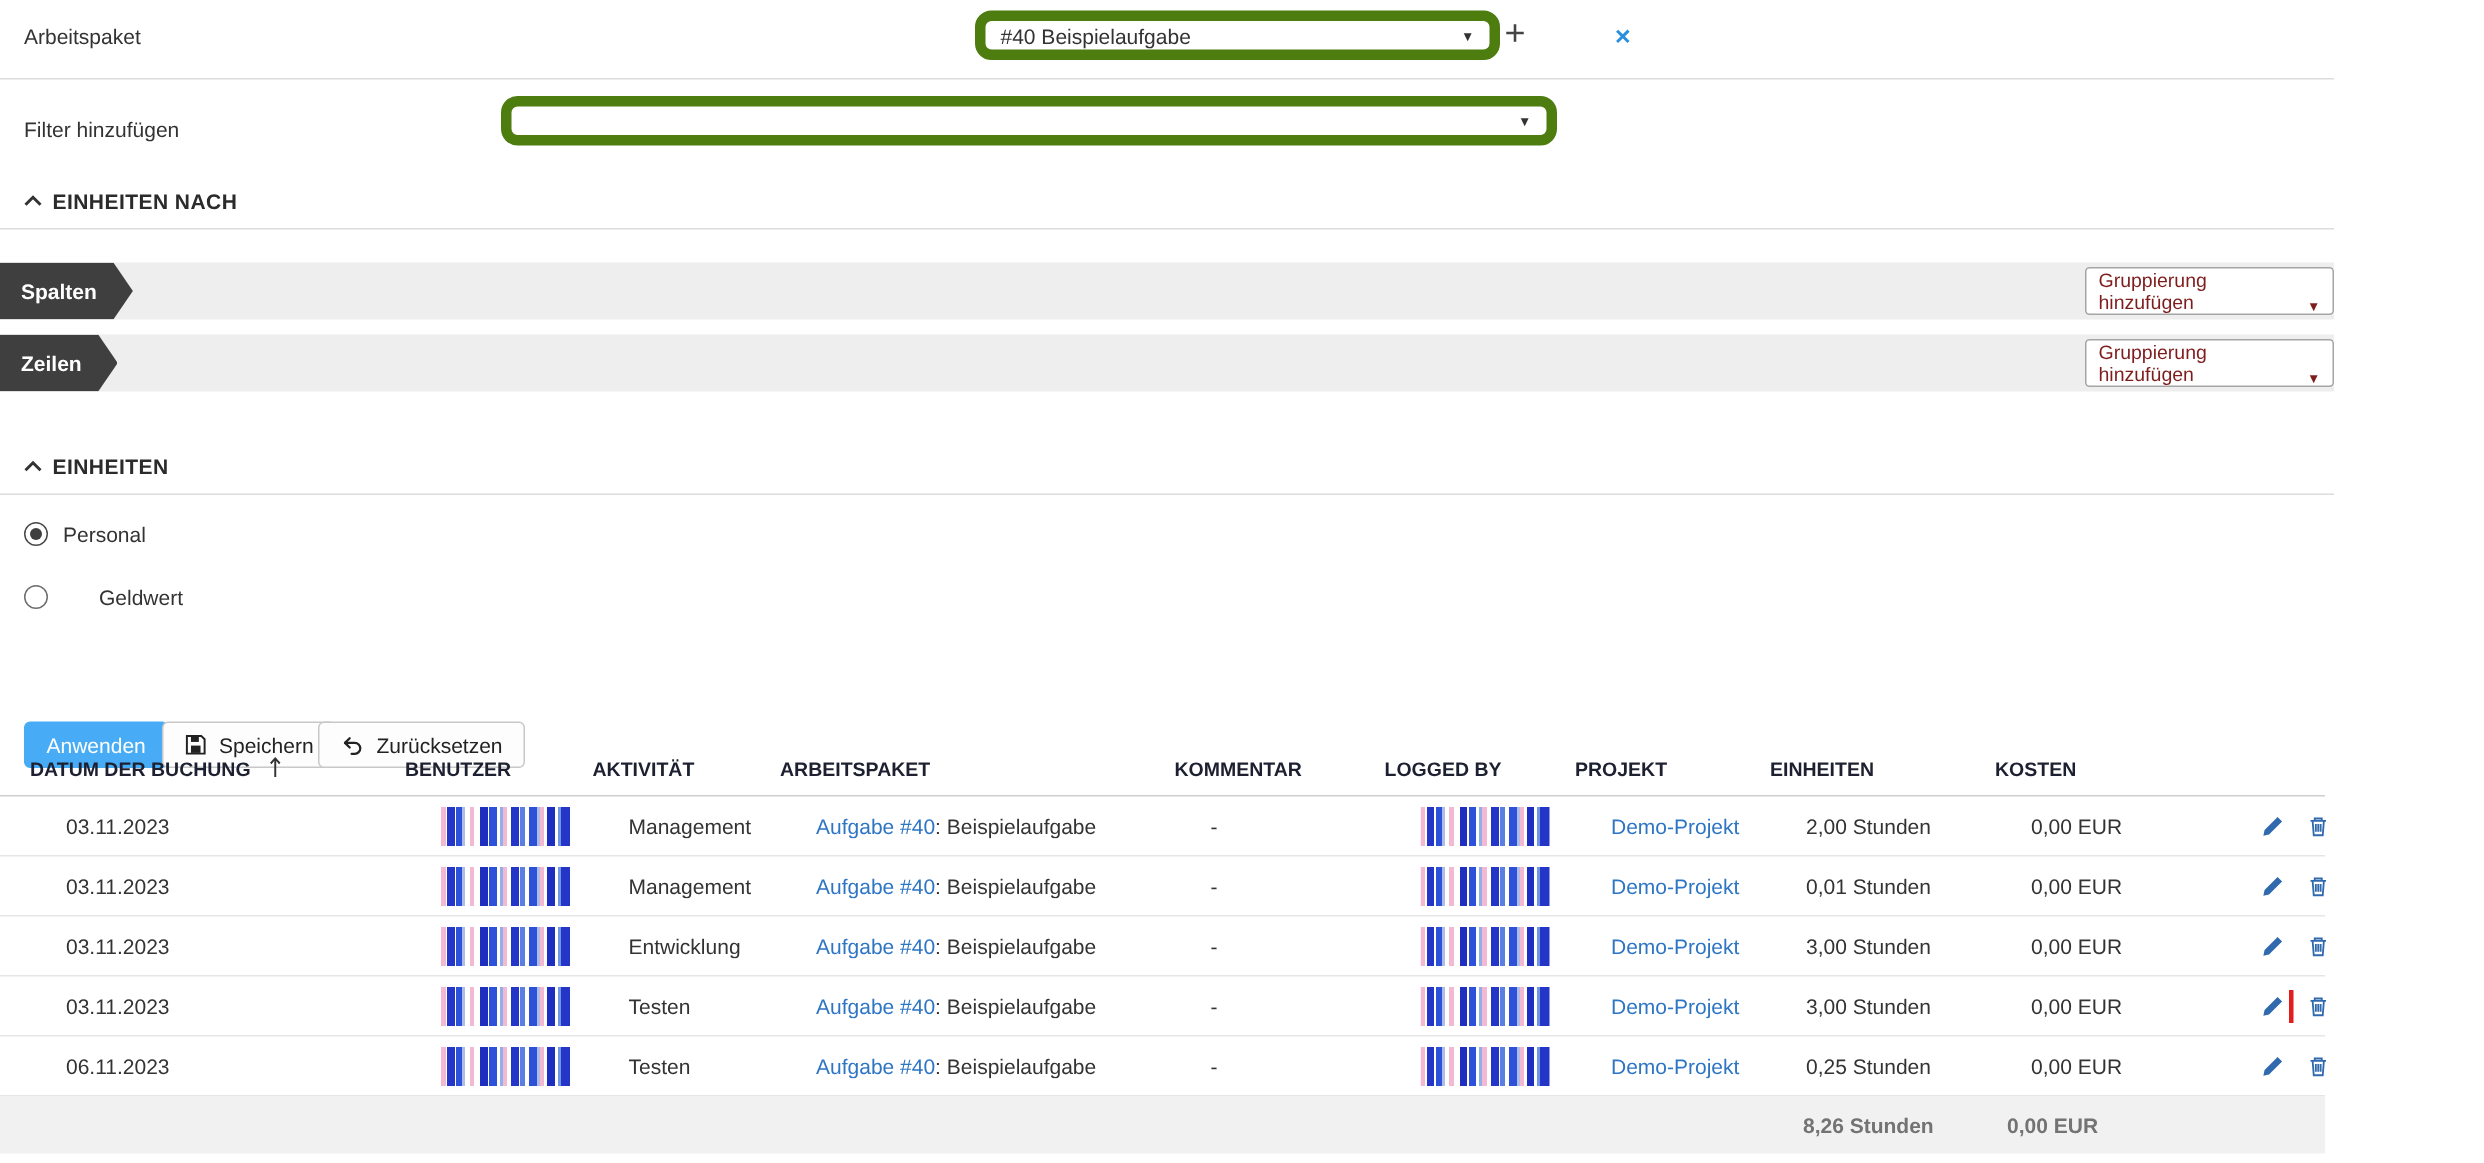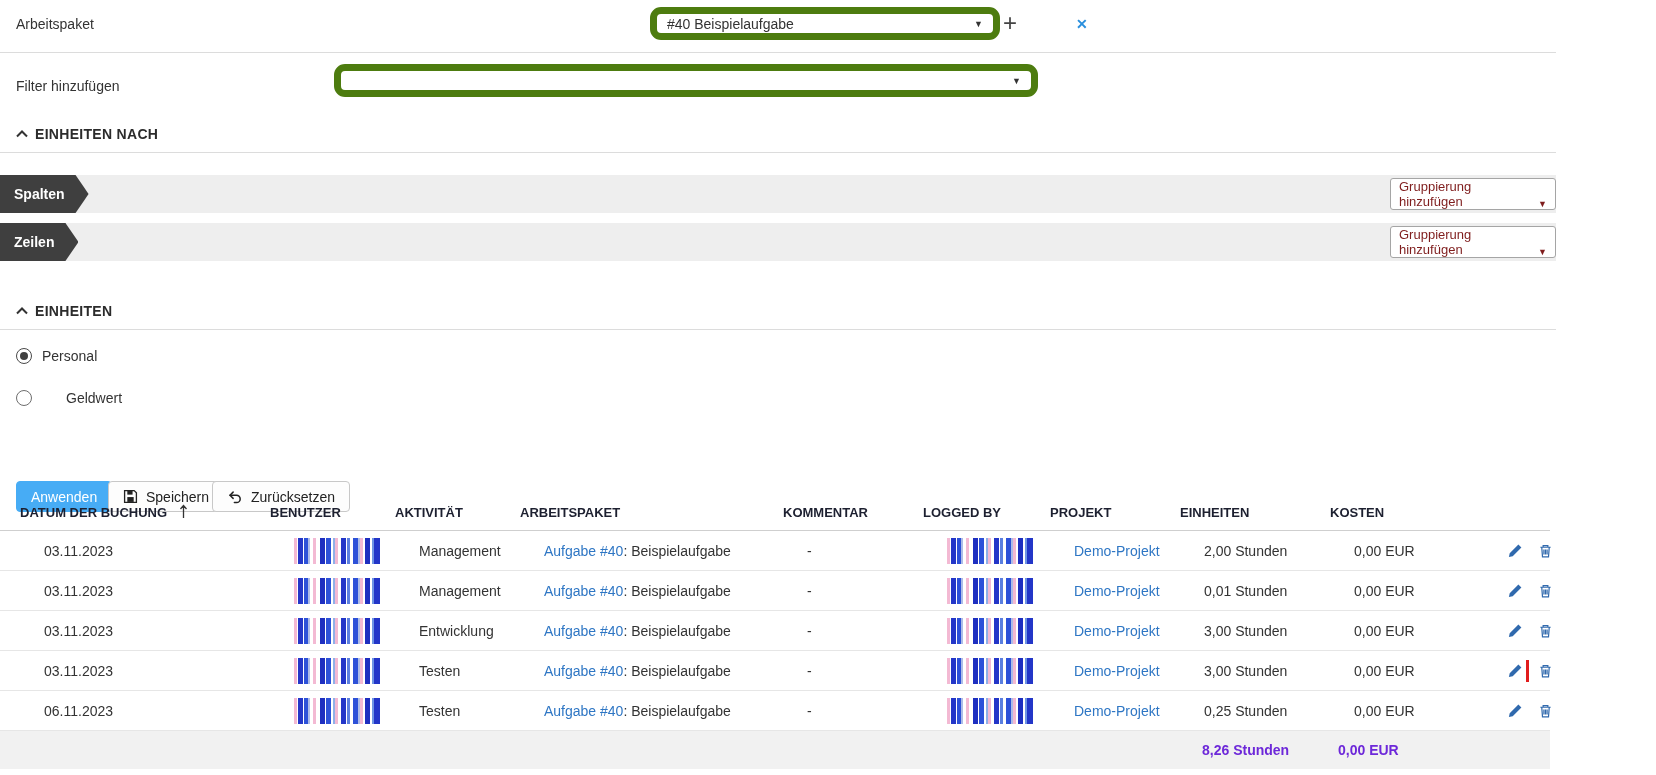--- a/index.html
+++ b/index.html
@@ -63,21 +63,21 @@
       #ffffff 31px 32px,#2d51d8 32px 37px,#ffffff 37px 39px,#8fb0e8 39px 41px,#f3b9d3 41px 44px,
       #ffffff 44px 47px,#2336c8 47px 52px,#ffffff 52px 53px,#5b7fe0 53px 56px,#ffffff 56px 59px,
       #2d51d8 59px 64px,#aebce8 64px 66px,#f3b9d3 66px 69px,#ffffff 69px 71px,#1e2fc0 71px 76px,
       #ffffff 76px 78px,#6f95e4 78px 80px,#2336c8 80px 86px); }
 
   .icon-btn { width:22px; height:22px; display:inline-flex; align-items:center; justify-content:center;
               color:var(--icon-blue,#3069ad); cursor:pointer; }
   .icon-btn.hl { box-shadow:0 0 0 3px var(--hl-red,#e11d1d); }
 
   .tfoot { display:flex; height:38px; align-items:center; background:#f1f1f1;
-           font-size:14px; font-weight:bold; color:#6d28d9; }
+           font-size:14px; font-weight:bold; color:#737373; }
   .foot-spacer { width:1180px; }
   .f-units { width:150px; padding-left:22px; } .f-cost { width:150px; padding-left:8px; }
 
   .xclear { color:#2a8fdd; font-size:14px; font-weight:bold; cursor:pointer; }
   .plus { color:#444; font-size:24px; font-weight:300; cursor:pointer; line-height:1; }
 </style>
 </head>
 <body>
 
 <div id="app">

